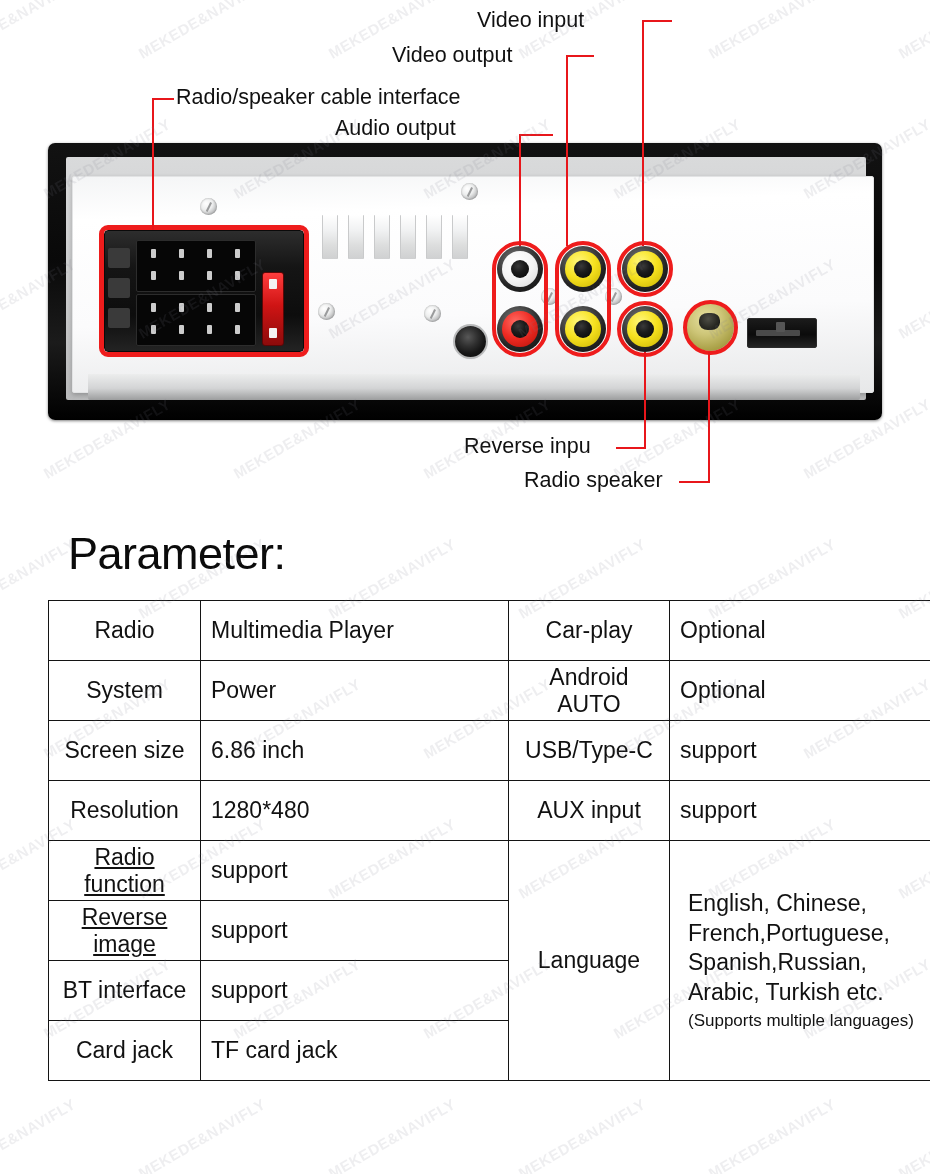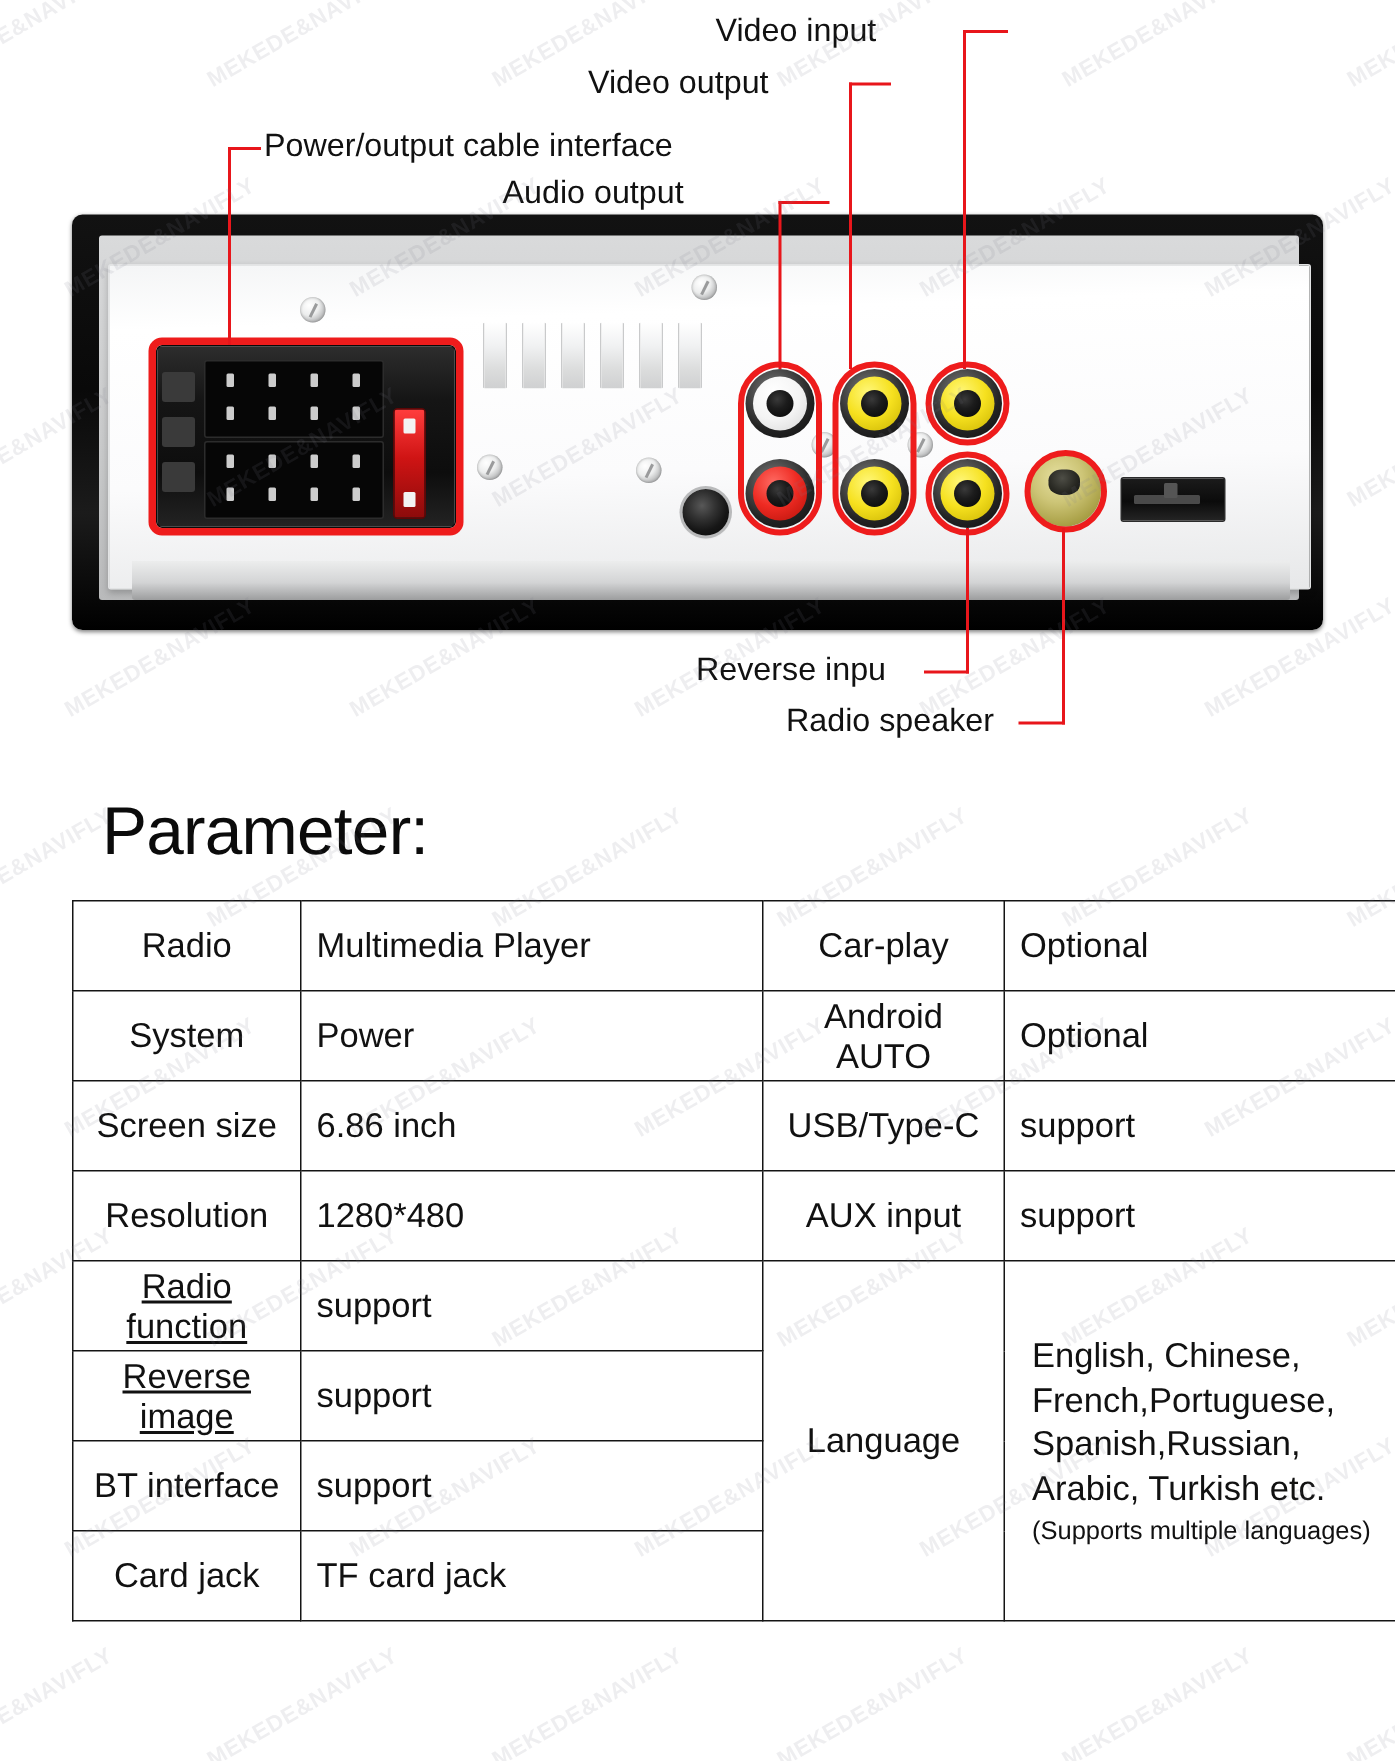--- a/index.html
+++ b/index.html
@@ -136,21 +136,21 @@
   .lang-cell{font-size:22px;line-height:1.28;padding:6px 8px 6px 18px !important;}
   .lang-note{font-size:17px;display:block;margin-top:3px;}
 </style>
 </head>
 <body>
 
 <div id="stage">
 
   <div class="param-title">Parameter:</div>
 
-  <div class="callout" style="left:176px;top:85px;">Power/output cable interface</div>
+  <div class="callout" style="left:176px;top:85px;">Radio/speaker cable interface</div>
   <div class="callout" style="left:335px;top:116px;">Audio output</div>
   <div class="callout" style="left:392px;top:43px;">Video output</div>
   <div class="callout" style="left:477px;top:8px;">Video input</div>
   <div class="callout" style="left:464px;top:434px;">Reverse inpu</div>
   <div class="callout" style="left:524px;top:468px;">Radio speaker</div>
 
   <div class="lead h" style="left:152px;top:98px;width:22px;"></div>
   <div class="lead v" style="left:152px;top:98px;height:132px;"></div>
 
   <div class="lead h" style="left:519px;top:134px;width:34px;"></div>

